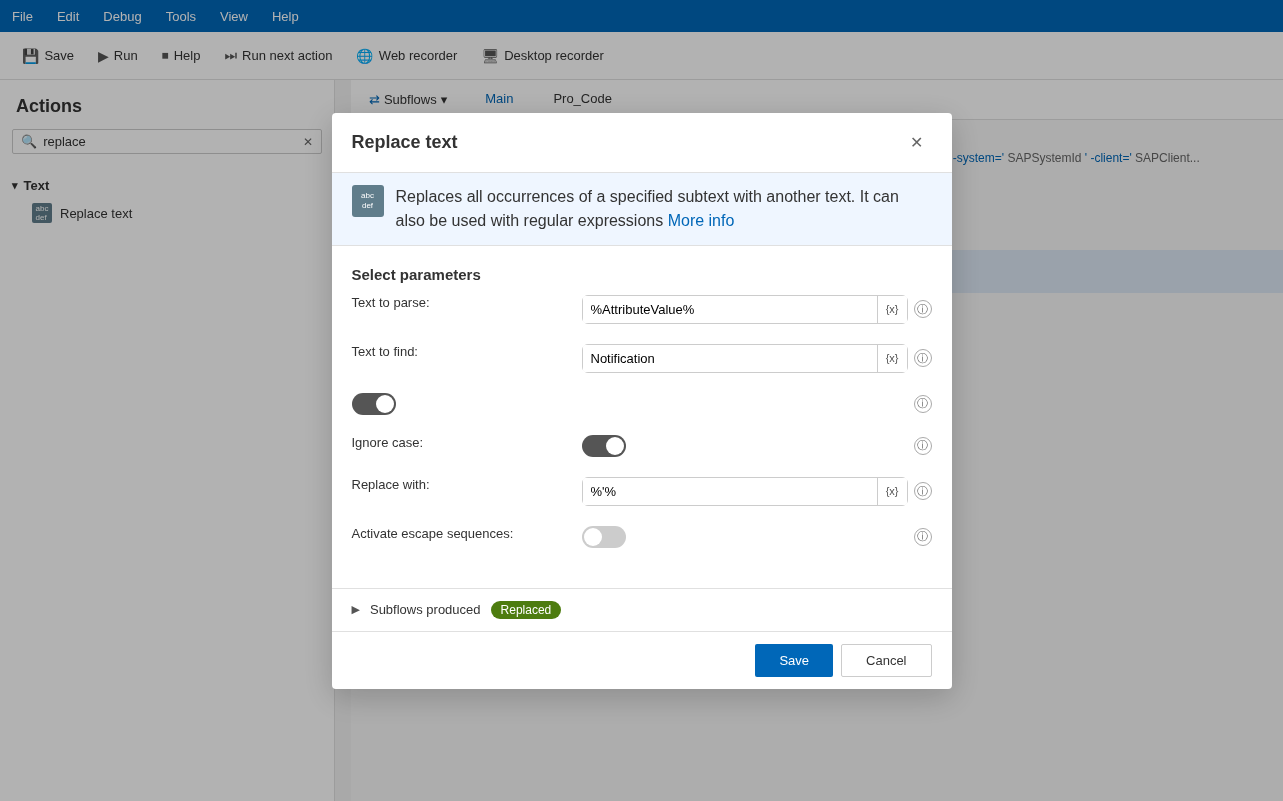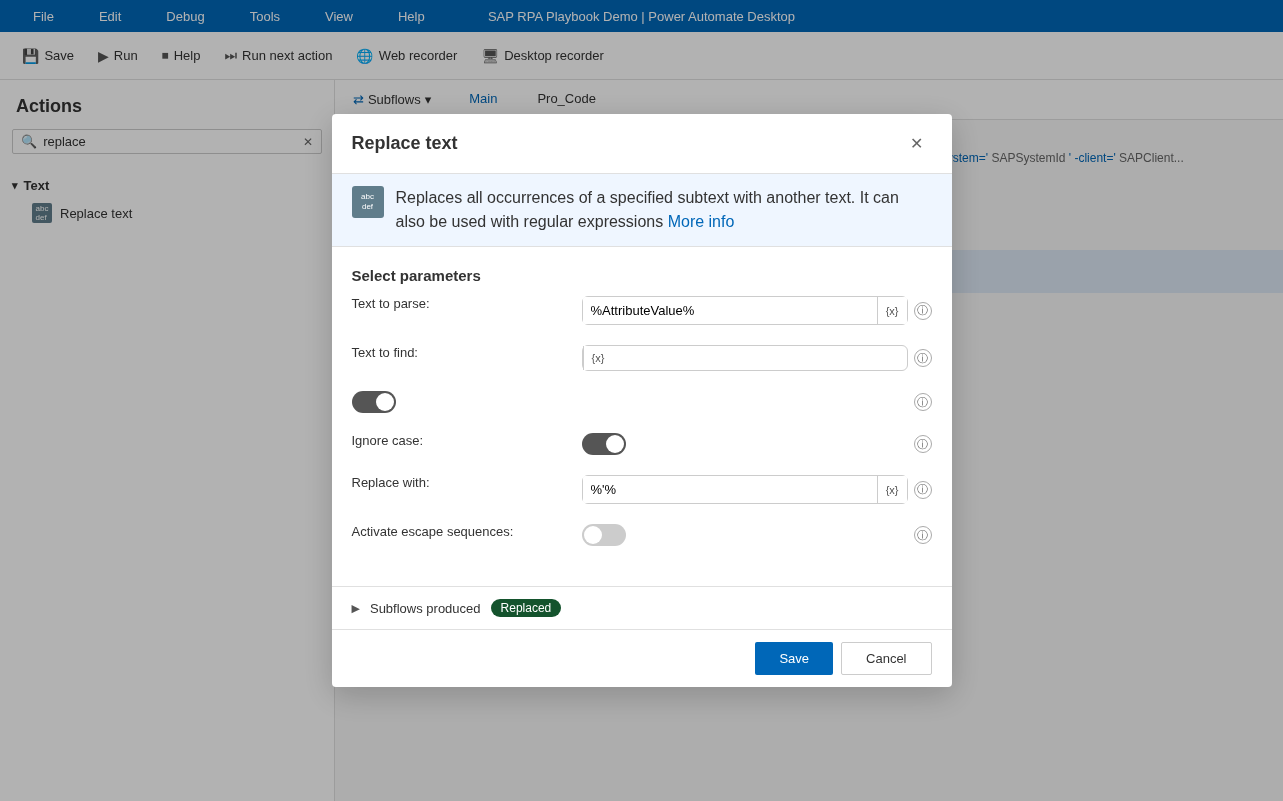--- a/index.html
+++ b/index.html
@@ -23,21 +23,20 @@
       gap: 0;
     }
     .title-bar .menu-item {
       padding: 2px 12px;
       height: 24px;
       display: flex;
       align-items: center;
       cursor: pointer;
       color: white;
       font-size: 13px;
-      margin-left: 21px;
     }
 
     
     .toolbar {
       background: white;
       height: 48px;
       display: flex;
       align-items: center;
       padding: 0 12px;
       gap: 4px;
@@ -55,20 +54,21 @@
       color: #333;
       border-radius: 2px;
     }
     .toolbar-btn .icon { font-size: 14px; color: #555; }
     .toolbar-btn.stop-btn { color: #333; }
 
     
     .main-layout {
       display: flex;
       height: calc(801px - 32px - 48px);
+      gap: 16px;
     }
 
     
     .sidebar {
       width: 335px;
       background: white;
       border-right: 1px solid #e0e0e0;
       display: flex;
       flex-direction: column;
     }
@@ -385,21 +385,21 @@
     }
     .vars-header {
       display: flex;
       align-items: center;
       gap: 10px;
       cursor: pointer;
     }
     .vars-chevron { font-size: 11px; color: #555; }
     .vars-label { font-size: 13px; color: #333; }
     .var-badge {
-      background: #14532d;
+      background: #4d7c0f;
       color: white;
       border-radius: 12px;
       padding: 2px 10px;
       font-size: 12px;
     }
 
     
     .dialog-footer {
       display: flex;
       justify-content: flex-end;
@@ -436,21 +436,20 @@
 
 <div class="title-bar">
   <div class="menu-items">
     <div class="menu-item">File</div>
     <div class="menu-item">Edit</div>
     <div class="menu-item">Debug</div>
     <div class="menu-item">Tools</div>
     <div class="menu-item">View</div>
     <div class="menu-item">Help</div>
   </div>
-  <span>SAP RPA Playbook Demo | Power Automate Desktop</span>
 </div>
 
 <div class="toolbar">
   <button class="toolbar-btn">
     <span class="icon">💾</span>
     <span>Save</span>
   </button>
   <button class="toolbar-btn">
     <span class="icon">▶</span>
     <span>Run</span>
@@ -620,20 +619,21 @@
             <button class="var-btn">{x}</button>
           </div>
           <div class="info-icon">ⓘ</div>
         </div>
       </div>
 
       <div class="param-row">
         <div class="param-label">Text to find:</div>
         <div class="param-control">
           <div class="input-with-btn">
+            <input type="text" value="Notification" style="">
             <button class="var-btn">{x}</button>
           </div>
           <div class="info-icon">ⓘ</div>
         </div>
       </div>
 
       <div class="param-row">
         <div class="param-control">
           <div class="toggle">
             <div class="toggle-track on">

